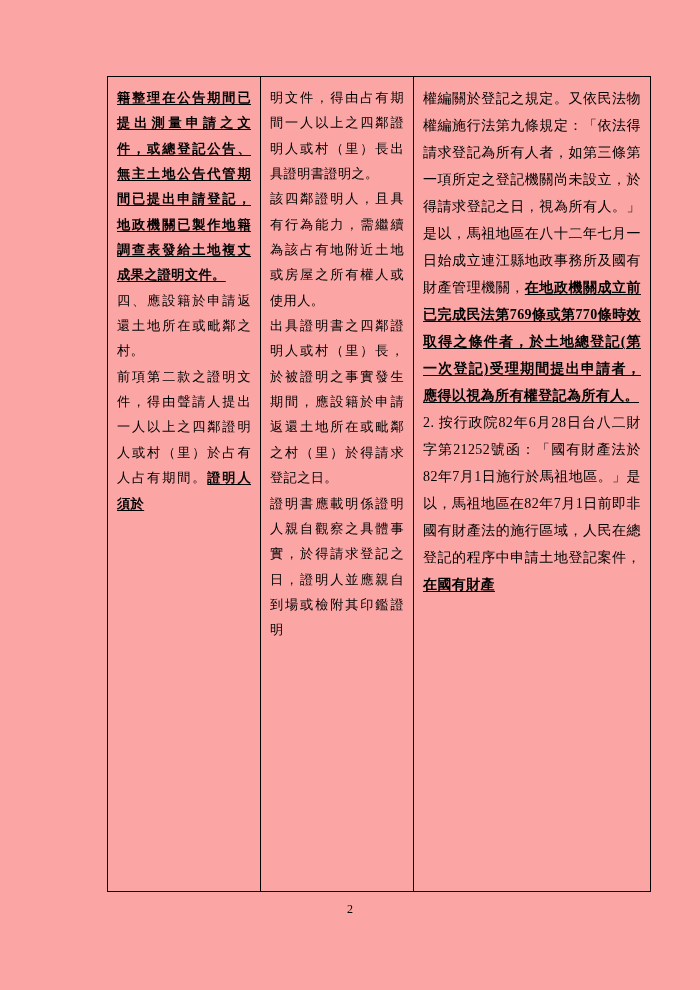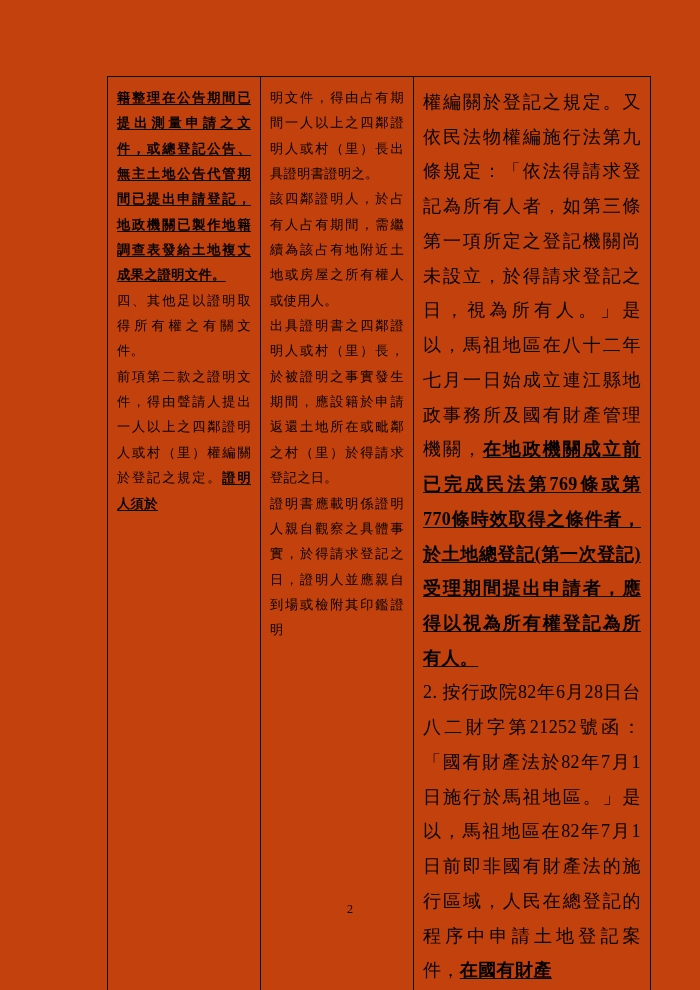--- a/index.html
+++ b/index.html
@@ -14,21 +14,21 @@
     color: #000000;
     position: relative;
     overflow: hidden;
   }
   .page {
     position: absolute;
     left: 0;
     top: 0;
     width: 700px;
     height: 990px;
-    background: #c2410c;
+    background: #fca5a5;
   }
   .doc-table {
     position: absolute;
     left: 107px;
     top: 76px;
     width: 486px;
     height: 816px;
     border-collapse: collapse;
     table-layout: fixed;
   }
@@ -42,21 +42,21 @@
   .col3 { width: 218px; }
 
   .cell-inner {
     font-size: 13.2px;
     line-height: 1.92;
     letter-spacing: 0.4px;
     text-align: justify;
     text-justify: inter-ideograph;
   }
   .col3 .cell-inner {
-    font-size: 18px;
+    font-size: 14px;
     line-height: 1.93;
   }
   .para {
     margin: 0;
   }
   .ub {
     text-decoration: underline;
     text-underline-offset: 2px;
     font-weight: bold;
   }
@@ -78,28 +78,28 @@
 <body>
 
 <div class="page">
 
   <table class="doc-table">
     <tbody>
         <tr>
       <td class="col1">
         <div class="cell-inner">
           <p class="para ub">籍整理在公告期間已提出測量申請之文件，或總登記公告、無主土地公告代管期間已提出申請登記，地政機關已製作地籍調查表發給土地複丈成果之證明文件。</p>
-          <p class="para">四、其他足以證明取得所有權之有關文件。</p>
-          <p class="para"><span>前項第二款之證明文件，得由聲請人提出一人以上之四鄰證明人或村（里）權編關於登記之規定。</span><span class="ub">證明人須於</span></p>
+          <p class="para">四、應設籍於申請返還土地所在或毗鄰之村。</p>
+          <p class="para"><span>前項第二款之證明文件，得由聲請人提出一人以上之四鄰證明人或村（里）於占有人占有期間。</span><span class="ub">證明人須於</span></p>
         </div>
       </td>
       <td class="col2">
         <div class="cell-inner">
           <p class="para">明文件，得由占有期間一人以上之四鄰證明人或村（里）長出具證明書證明之。</p>
-          <p class="para">該四鄰證明人，於占有人占有期間，需繼續為該占有地附近土地或房屋之所有權人或使用人。</p>
+          <p class="para">該四鄰證明人，且具有行為能力，需繼續為該占有地附近土地或房屋之所有權人或使用人。</p>
           <p class="para">出具證明書之四鄰證明人或村（里）長，於被證明之事實發生期間，應設籍於申請返還土地所在或毗鄰之村（里）於得請求登記之日。</p>
           <p class="para">證明書應載明係證明人親自觀察之具體事實，於得請求登記之日，證明人並應親自到場或檢附其印鑑證明</p>
         </div>
       </td>
       <td class="col3">
         <div class="cell-inner">
           <p class="para"><span>權編關於登記之規定。又依民法物權編施行法第九條規定：「依法得請求登記為所有人者，如第三條第一項所定之登記機關尚未設立，於得請求登記之日，視為所有人。」是以，馬祖地區在八十二年七月一日始成立連江縣地政事務所及國有財產管理機關，</span><span class="ub">在地政機關成立前已完成民法第769條或第770條時效取得之條件者，於土地總登記(第一次登記)受理期間提出申請者，應得以視為所有權登記為所有人。</span></p>
           <p class="para hang"><span>2. 按行政院82年6月28日台八二財字第21252號函：「國有財產法於82年7月1日施行於馬祖地區。」是以，馬祖地區在82年7月1日前即非國有財產法的施行區域，人民在總登記的程序中申請土地登記案件，</span><span class="ub">在國有財產</span></p>
         </div>
       </td>

